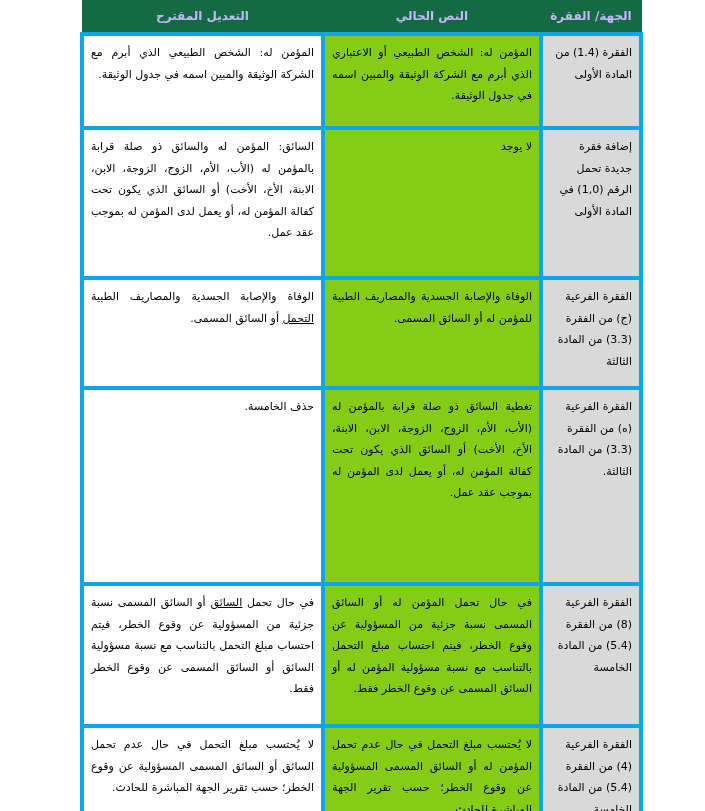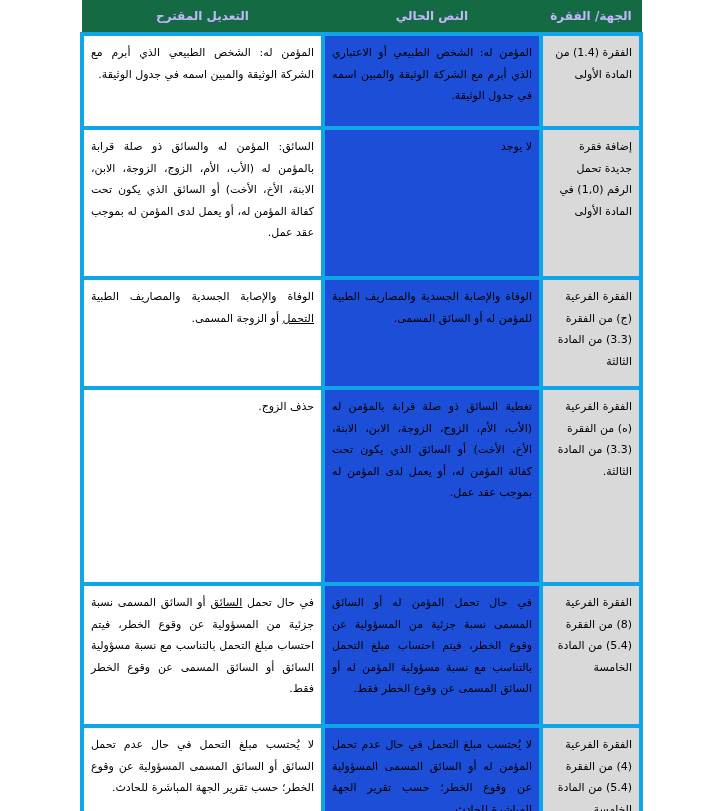--- a/index.html
+++ b/index.html
@@ -60,21 +60,21 @@
     border-bottom: 1px solid #707070;
   }
   td.ref {
     background: #d9d9d9;
     text-align: right;
     font-size: 11.5px;
     line-height: 2.05;
     padding-top: 9px;
   }
   td.cur {
-    background: #1d4ed8;
+    background: #84cc16;
     text-align: justify;
     text-align-last: right;
   }
   td.newtext {
     background: #ffffff;
     text-align: justify;
     text-align-last: right;
   }
   td.cur.short,
   td.newtext.short {
@@ -116,26 +116,26 @@
           <td class="newtext"><span>المؤمن له: الشخص الطبيعي الذي أبرم مع الشركة الوثيقة والمبين اسمه في جدول الوثيقة.</span><span class="u"></span><span></span></td>
         </tr>
         <tr class="r1">
           <td class="ref">إضافة فقرة جديدة تحمل الرقم (1,0) في المادة الأولى</td>
           <td class="cur short">لا يوجد</td>
           <td class="newtext"><span>السائق: المؤمن له والسائق ذو صلة قرابة بالمؤمن له (الأب، الأم، الزوج، الزوجة، الابن، الابنة، الأخ، الأخت) أو السائق الذي يكون تحت كفالة المؤمن له، أو يعمل لدى المؤمن له بموجب عقد عمل.</span><span class="u"></span><span></span></td>
         </tr>
         <tr class="r2">
           <td class="ref">الفقرة الفرعية (ج) من الفقرة (3.3) من المادة الثالثة</td>
           <td class="cur">الوفاة والإصابة الجسدية والمصاريف الطبية للمؤمن له أو السائق المسمى.</td>
-          <td class="newtext"><span>الوفاة والإصابة الجسدية والمصاريف الطبية </span><span class="u">التحمل</span><span> أو الزوجة المسمى.</span></td>
+          <td class="newtext"><span>الوفاة والإصابة الجسدية والمصاريف الطبية </span><span class="u">التحمل</span><span> أو السائق المسمى.</span></td>
         </tr>
         <tr class="r3">
           <td class="ref">الفقرة الفرعية (ه) من الفقرة (3.3) من المادة الثالثة.</td>
           <td class="cur">تغطية السائق ذو صلة قرابة بالمؤمن له (الأب، الأم، الزوج، الزوجة، الابن، الابنة، الأخ، الأخت) أو السائق الذي يكون تحت كفالة المؤمن له، أو يعمل لدى المؤمن له بموجب عقد عمل.</td>
-          <td class="newtext short"><span>حذف الزوج.</span><span class="u"></span><span></span></td>
+          <td class="newtext short"><span>حذف الخامسة.</span><span class="u"></span><span></span></td>
         </tr>
         <tr class="r4">
           <td class="ref">الفقرة الفرعية (8) من الفقرة (5.4) من المادة الخامسة</td>
           <td class="cur">في حال تحمل المؤمن له أو السائق المسمى نسبة جزئية من المسؤولية عن وقوع الخطر، فيتم احتساب مبلغ التحمل بالتناسب مع نسبة مسؤولية المؤمن له أو السائق المسمى عن وقوع الخطر فقط.</td>
           <td class="newtext"><span>في حال تحمل </span><span class="u">السائق</span><span> أو السائق المسمى نسبة جزئية من المسؤولية عن وقوع الخطر، فيتم احتساب مبلغ التحمل بالتناسب مع نسبة مسؤولية السائق أو السائق المسمى عن وقوع الخطر فقط.</span></td>
         </tr>
         <tr class="r5">
           <td class="ref">الفقرة الفرعية (4) من الفقرة (5.4) من المادة الخامسة</td>
           <td class="cur">لا يُحتسب مبلغ التحمل في حال عدم تحمل المؤمن له أو السائق المسمى المسؤولية عن وقوع الخطر؛ حسب تقرير الجهة المباشرة للحادث.</td>
           <td class="newtext"><span>لا يُحتسب مبلغ التحمل في حال عدم تحمل السائق أو السائق المسمى المسؤولية عن وقوع الخطر؛ حسب تقرير الجهة المباشرة للحادث.</span><span class="u"></span><span></span></td>

